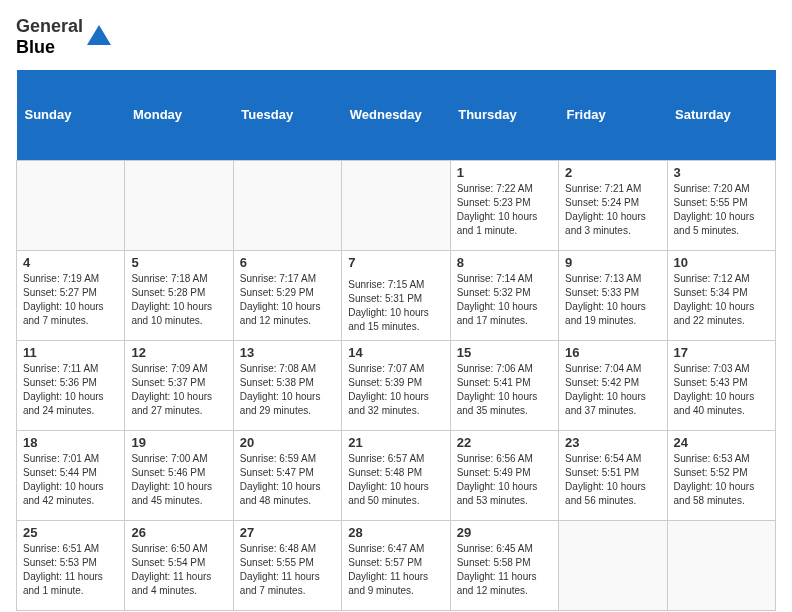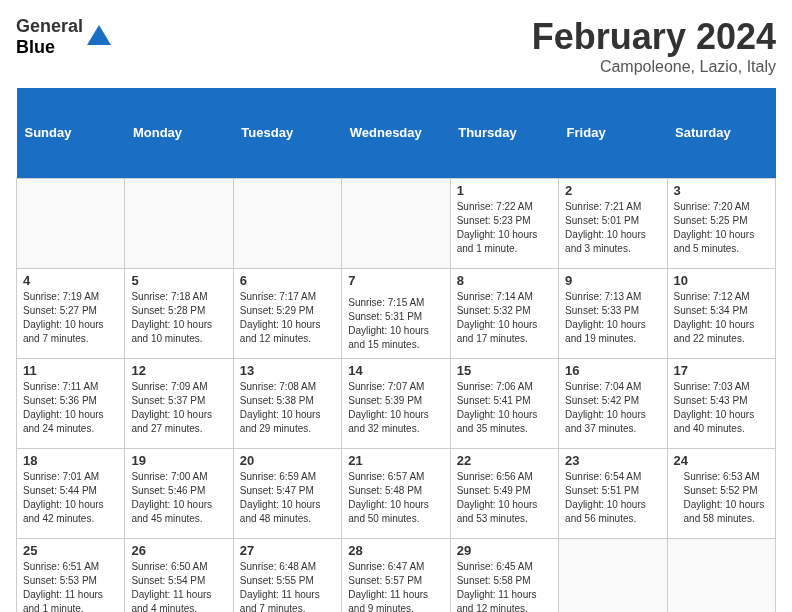--- a/index.html
+++ b/index.html
@@ -90,24 +90,20 @@
 
 <div class="header-area">
   <div class="logo">
     <span>
       <span class="logo-text-general">General</span><br>
       <span class="logo-text-blue">Blue</span>
     </span>
     <svg class="logo-icon" viewBox="0 0 28 28">
       <polygon points="14,2 26,22 2,22" fill="#1a6fc4"></polygon>
     </svg>
-  </div>
-  <div class="title-area">
-    <div class="calendar-title">February 2024</div>
-    <div class="calendar-subtitle">Campoleone, Lazio, Italy</div>
   </div>
 </div>
 
 <table>
   <thead>
     <tr>
       <th class="day-header">Sunday</th>
       <th class="day-header">Monday</th>
       <th class="day-header">Tuesday</th>
       <th class="day-header">Wednesday</th>
@@ -125,28 +121,28 @@
         <td>
           <div class="day-number">1</div>
           <div class="day-info" style="white-space: pre-line;">Sunrise: 7:22 AM
 Sunset: 5:23 PM
 Daylight: 10 hours
 and 1 minute.</div>
         </td>
         <td>
           <div class="day-number">2</div>
           <div class="day-info" style="white-space: pre-line;">Sunrise: 7:21 AM
-Sunset: 5:01 PM
+Sunset: 5:24 PM
 Daylight: 10 hours
 and 3 minutes.</div>
         </td>
         <td>
           <div class="day-number">3</div>
           <div class="day-info" style="white-space: pre-line;">Sunrise: 7:20 AM
-Sunset: 5:25 PM
+Sunset: 5:55 PM
 Daylight: 10 hours
 and 5 minutes.</div>
         </td>
       </tr>
       <tr>
         <td>
           <div class="day-number">4</div>
           <div class="day-info" style="white-space: pre-line;">Sunrise: 7:19 AM
 Sunset: 5:27 PM
 Daylight: 10 hours
@@ -284,21 +280,21 @@
         </td>
         <td>
           <div class="day-number">23</div>
           <div class="day-info" style="white-space: pre-line;">Sunrise: 6:54 AM
 Sunset: 5:51 PM
 Daylight: 10 hours
 and 56 minutes.</div>
         </td>
         <td>
           <div class="day-number">24</div>
-          <div class="day-info" style="white-space: pre-line; margin-left: 10px;">Sunrise: 6:53 AM
+          <div class="day-info" style="white-space: pre-line;">Sunrise: 6:53 AM
 Sunset: 5:52 PM
 Daylight: 10 hours
 and 58 minutes.</div>
         </td>
       </tr>
       <tr>
         <td>
           <div class="day-number">25</div>
           <div class="day-info" style="white-space: pre-line;">Sunrise: 6:51 AM
 Sunset: 5:53 PM

